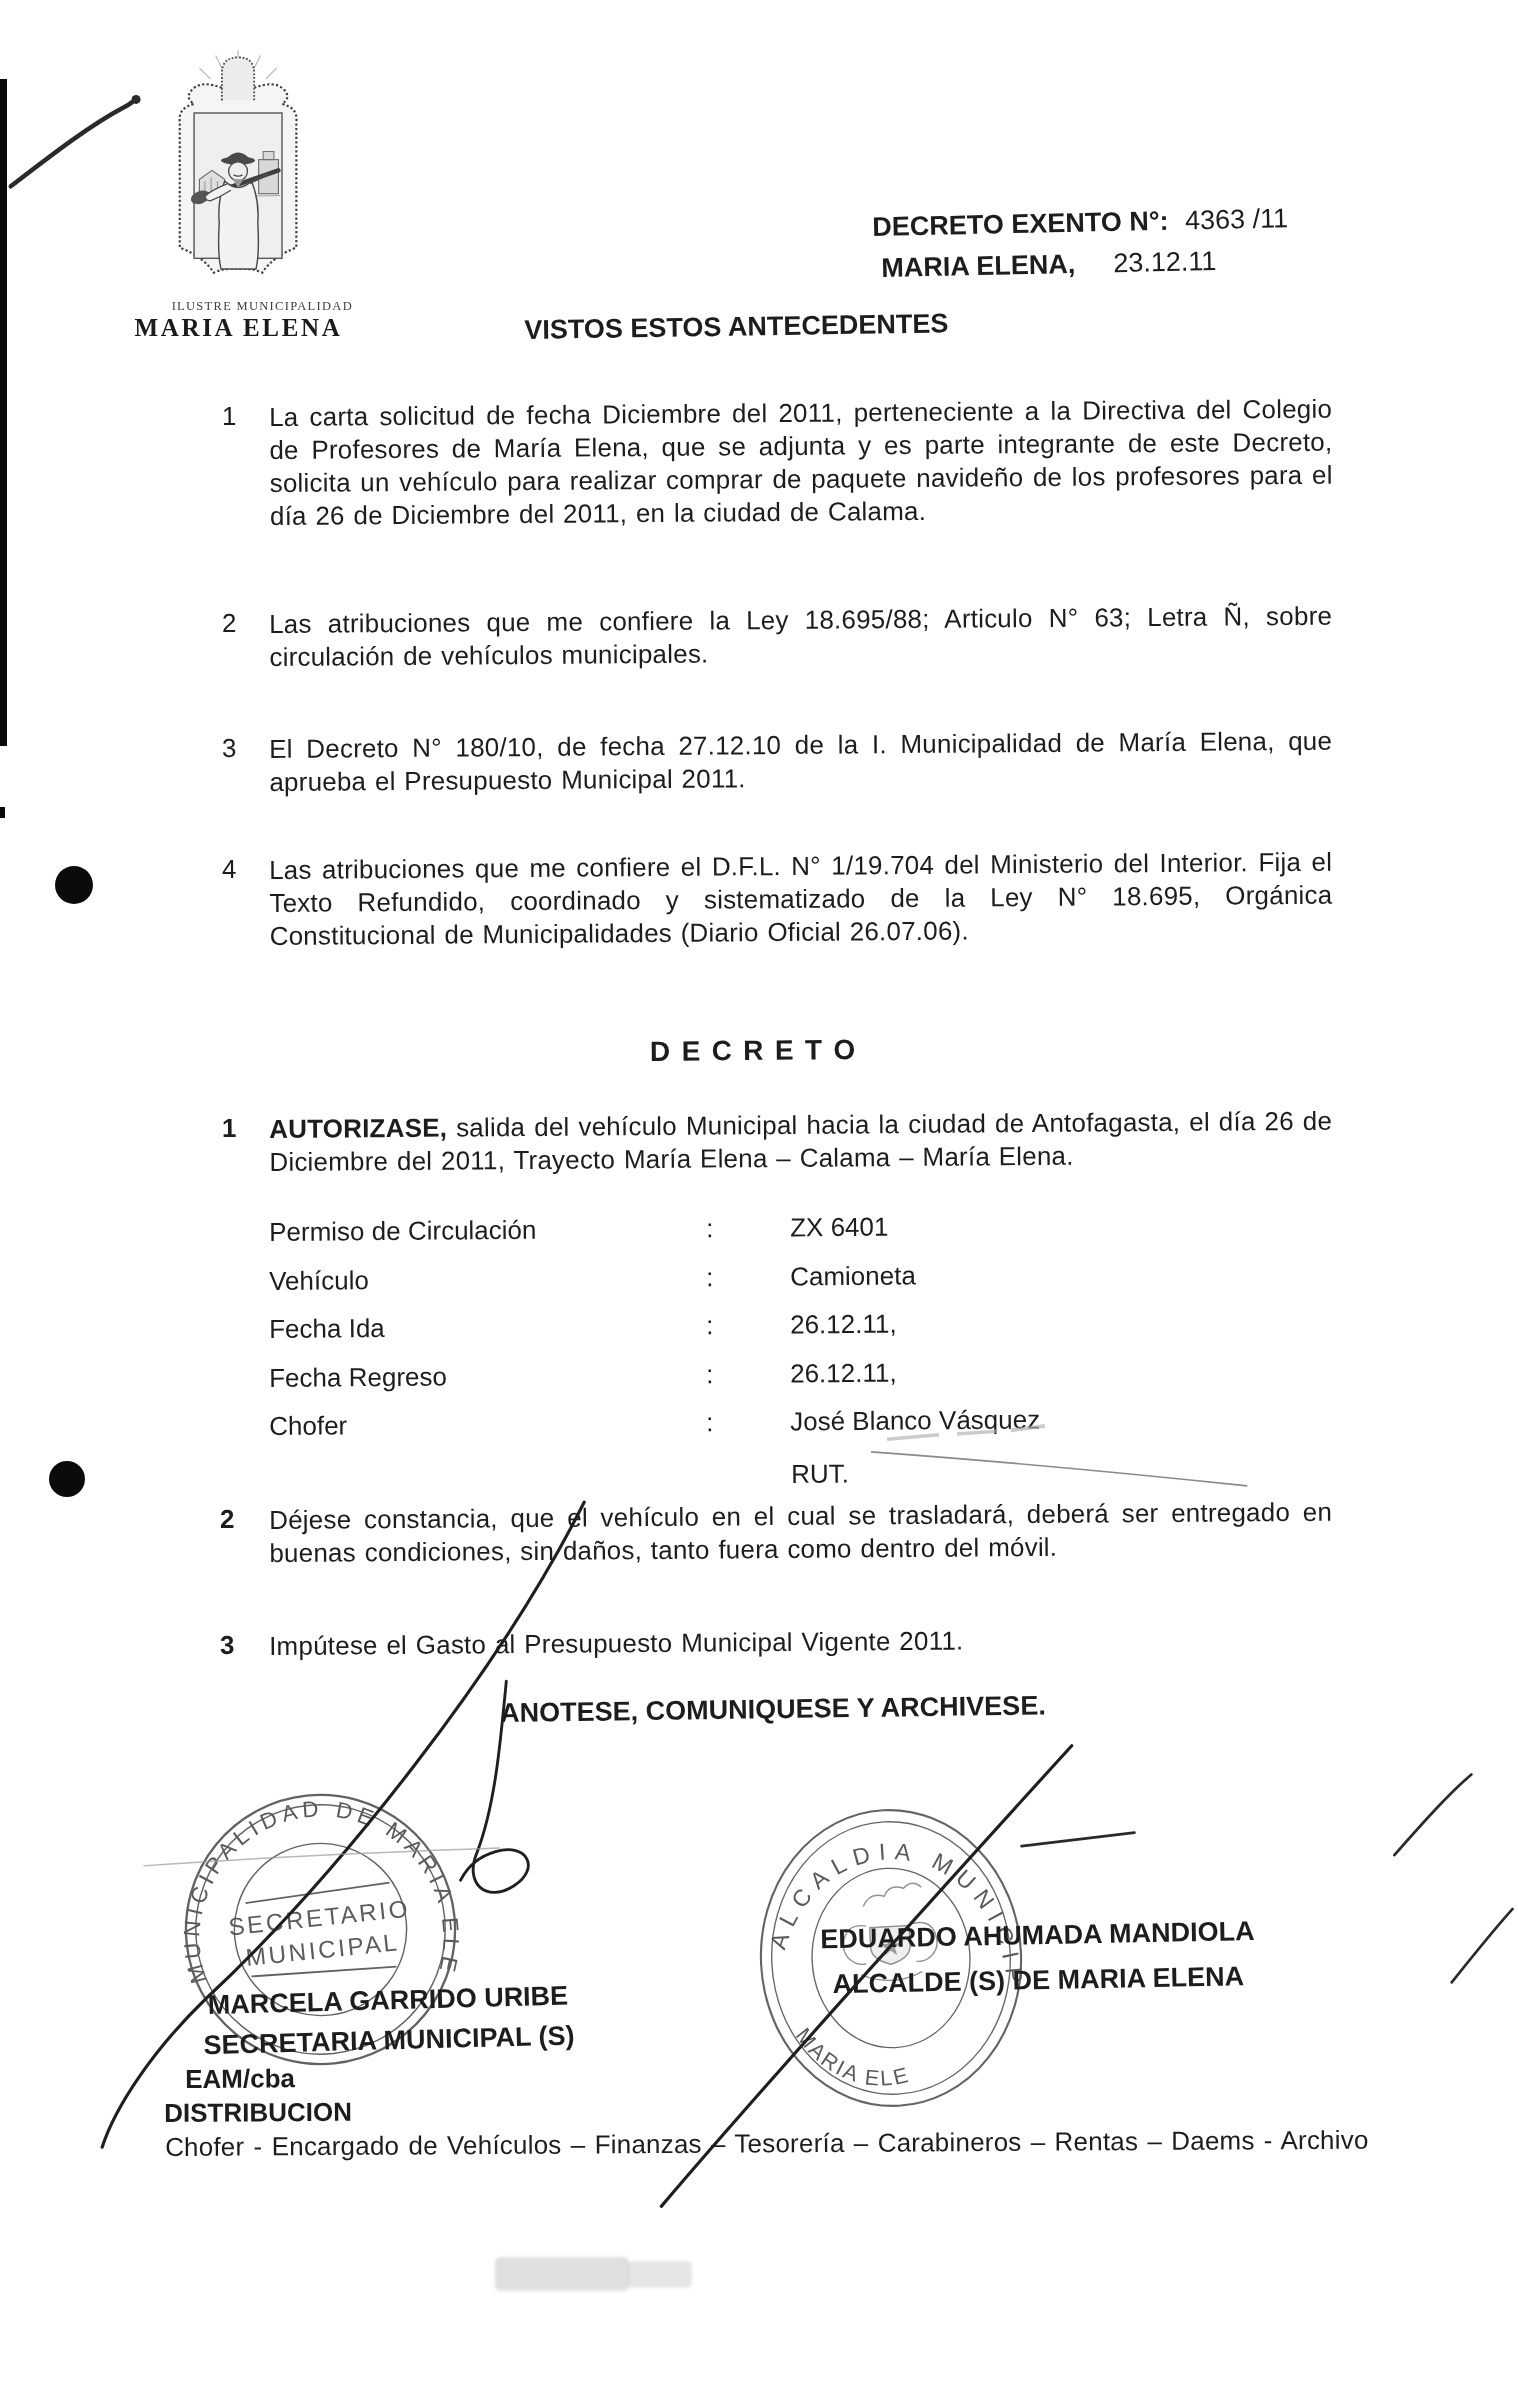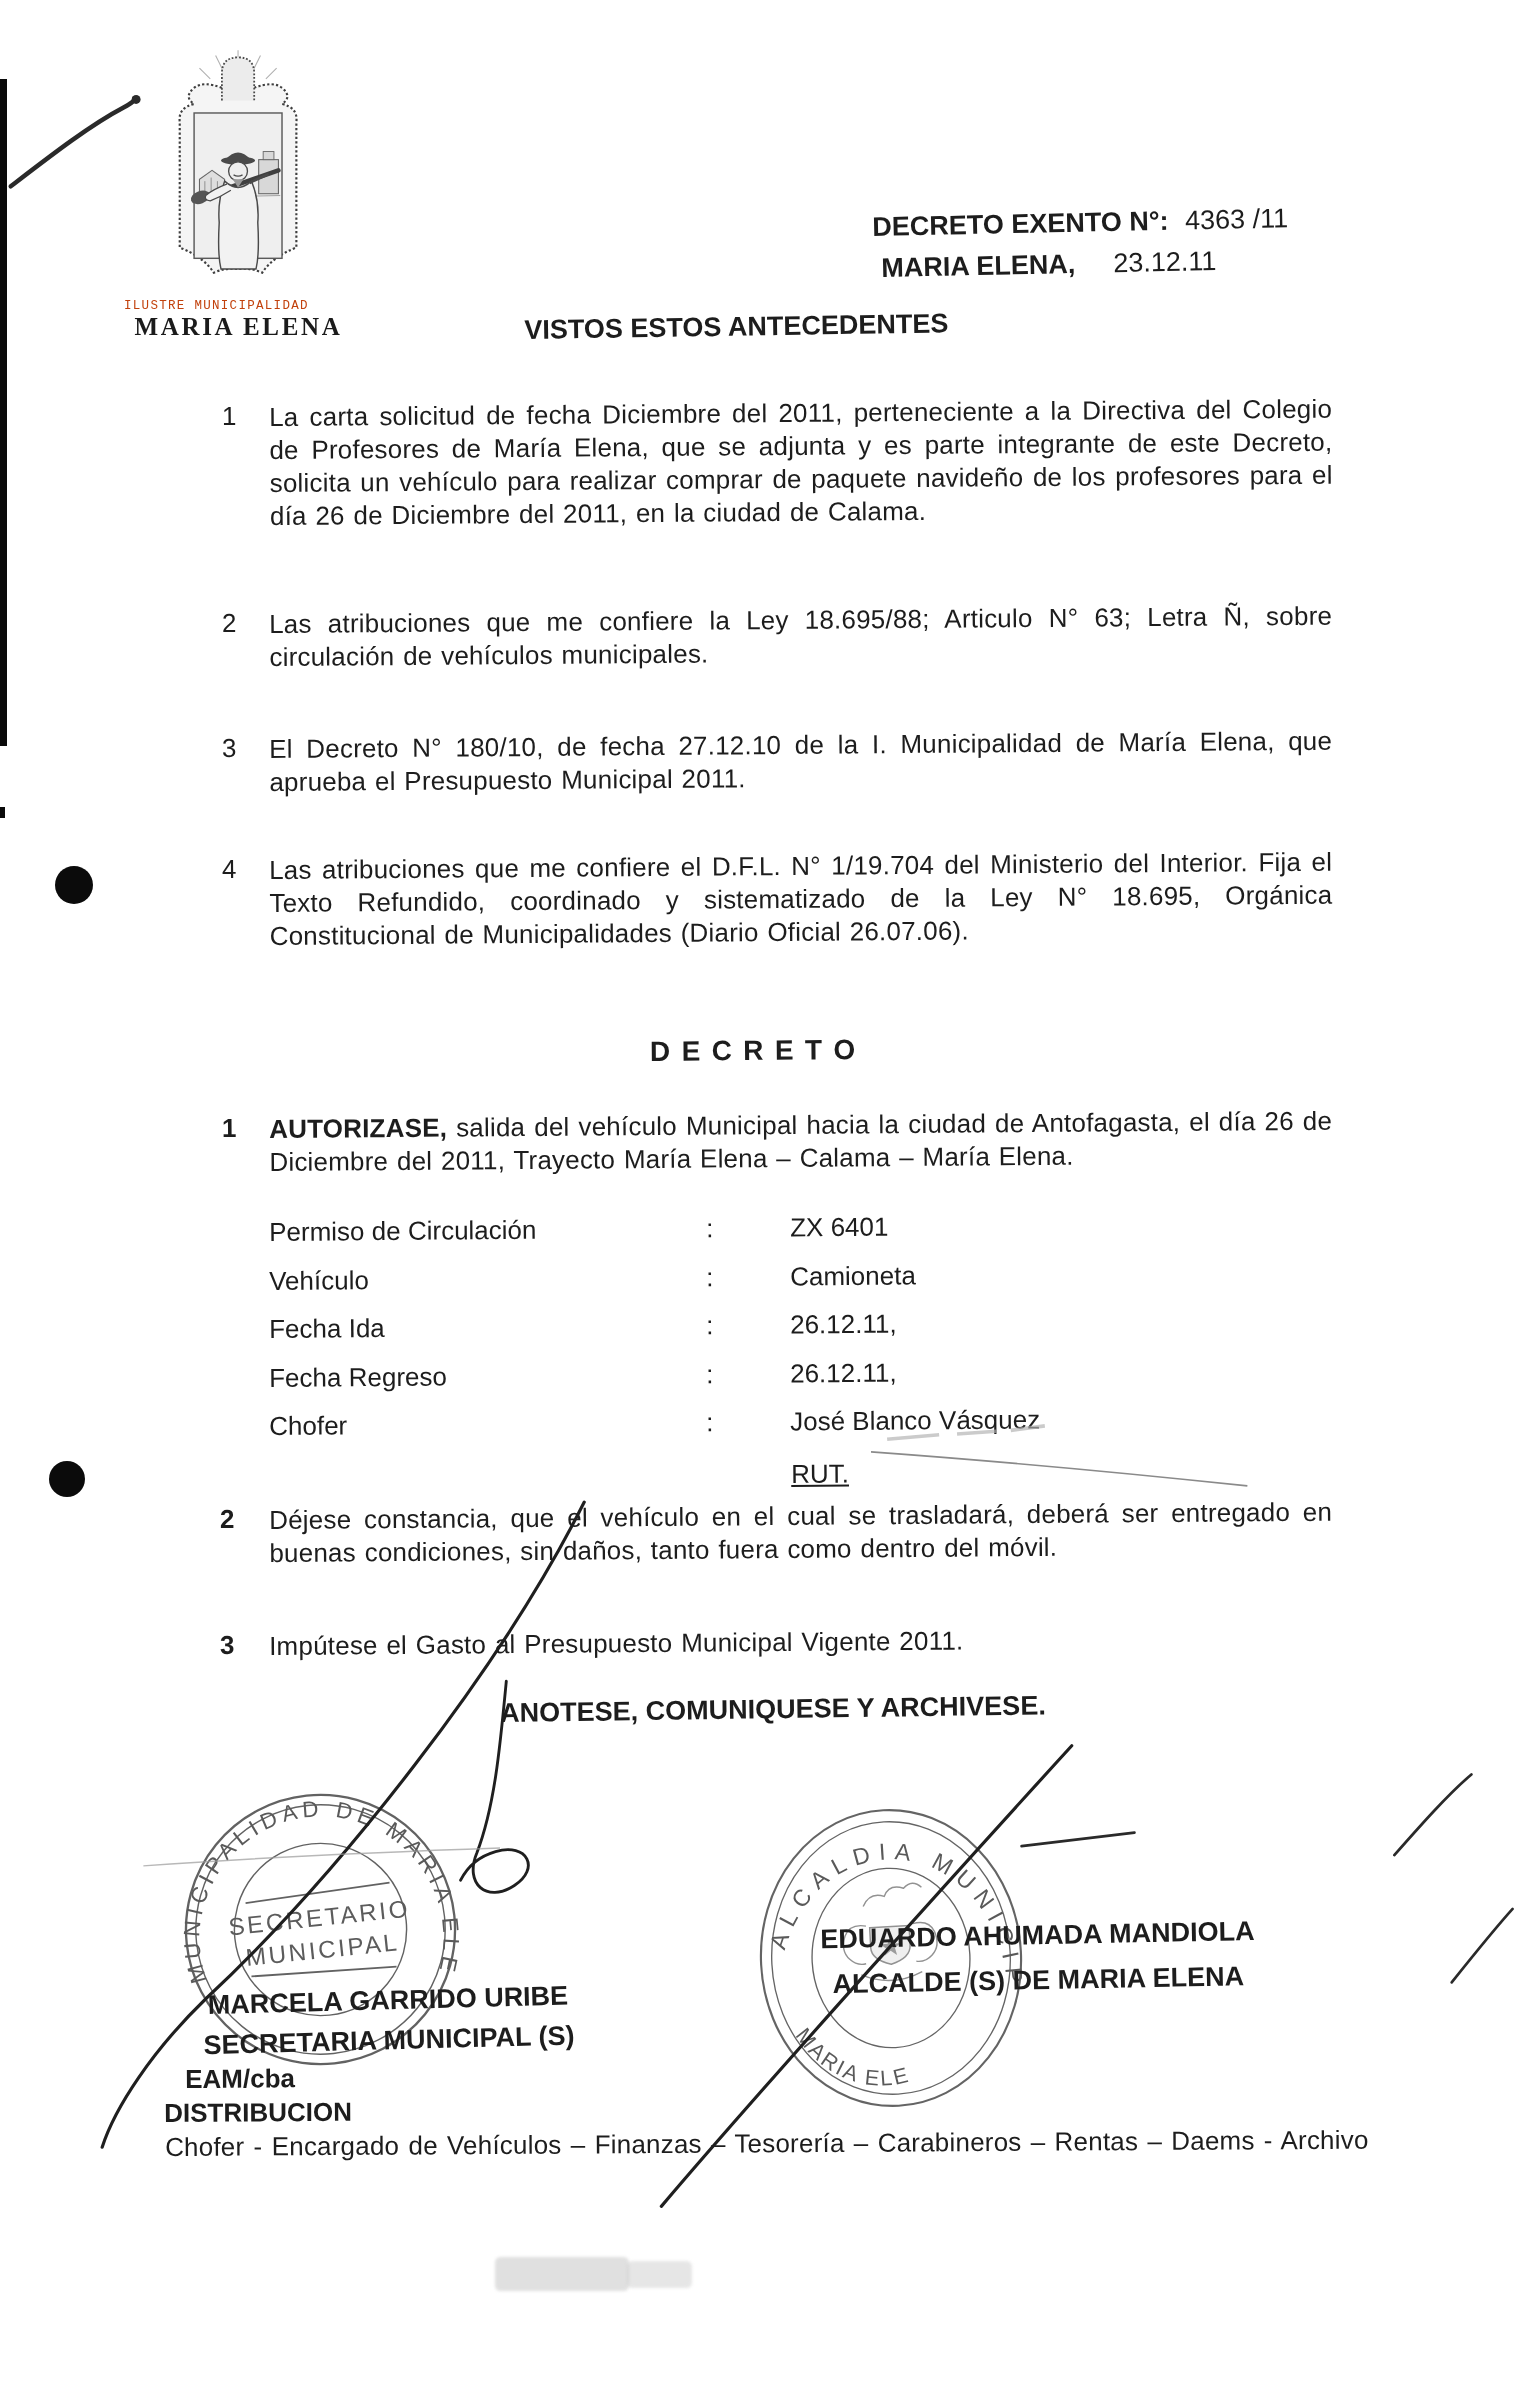--- a/index.html
+++ b/index.html
@@ -12,21 +12,21 @@
   .pnum{font-size:26px;transform:rotate(-0.45deg);}
   .hline{font-size:27px;white-space:nowrap;transform:rotate(-1.2deg);transform-origin:left top;}
   .vistos{font-size:27px;font-weight:bold;white-space:nowrap;transform:rotate(-0.9deg);transform-origin:left top;}
   .dechead{font-size:28px;font-weight:bold;letter-spacing:1.8px;text-align:center;
            transform:rotate(-0.5deg);}
   .drow{font-size:26px;white-space:nowrap;transform:rotate(-0.5deg);transform-origin:left top;}
   .drow .lab{display:inline-block;width:437px;}
   .drow .sep{display:inline-block;width:84px;}
   .closing{font-size:27px;font-weight:bold;white-space:nowrap;transform:rotate(-0.8deg);transform-origin:left top;}
   .sig-name{font-size:27px;font-weight:bold;text-align:center;line-height:40px;white-space:nowrap;}
-  .logo-t1{font-family:Liberation Mono, monospace;font-size:12.5px;letter-spacing:1.3px;text-align:left;color:#c2410c;}
+  .logo-t1{font-family:Liberation Serif, serif;font-size:12.5px;letter-spacing:1.3px;text-align:right;color:#404040;}
   .logo-t2{font-family:"Liberation Serif",serif;font-size:25px;font-weight:bold;letter-spacing:2.7px;text-align:center;color:#1b1b1b;}
   .foot-b{font-size:26px;font-weight:bold;white-space:nowrap;transform:rotate(-0.4deg);transform-origin:left top;}
   .foot-n{font-size:26px;white-space:nowrap;letter-spacing:0.2px;word-spacing:1.8px;transform:rotate(-0.35deg);transform-origin:left top;}
   .dot{background:#0b0b0b;border-radius:50%;}
   .edge{background:#0a0a0a;}
   .smudge{background:#c2c2c2;opacity:.5;border-radius:5.4px;filter:blur(1.8px);}
   svg{overflow:visible;}
 </style>
 </head>
 <body>
@@ -116,21 +116,21 @@
   </div>
   <div class="abs drow" style="left:269px;top:1314px;">
     <span class="lab">Fecha Ida</span><span class="sep">:</span><span>26.12.11,</span>
   </div>
   <div class="abs drow" style="left:269px;top:1363px;">
     <span class="lab">Fecha Regreso</span><span class="sep">:</span><span>26.12.11,</span>
   </div>
   <div class="abs drow" style="left:269px;top:1411px;">
     <span class="lab">Chofer</span><span class="sep">:</span><span>José Blanco Vásquez</span>
   </div>
-  <div class="abs drow" style="left:791px;top:1459px;text-decoration:underline;">RUT.</div>
+  <div class="abs drow" style="left:791px;top:1459px;">RUT.</div>
 
   <div class="abs pnum b" style="left:220px;top:1504px;">2</div>
   <div class="abs par" style="left:269px;top:1504px;width:1063px;">Déjese constancia, que el vehículo en el cual se trasladará, deberá ser entregado en buenas condiciones, sin daños, tanto fuera como dentro del móvil.</div>
 
   <div class="abs pnum b" style="left:220px;top:1630px;">3</div>
   <div class="abs par" style="left:269px;top:1630px;width:1063px;">Impútese el Gasto al Presupuesto Municipal Vigente 2011.</div>
 
   <div class="abs closing" style="left:500px;top:1698px;">ANOTESE, COMUNIQUESE Y ARCHIVESE.</div>
 
   <svg class="abs" style="left:177px;top:1786px;opacity:.85;transform:rotate(-6deg);" width="287" height="287" viewBox="0 0 320 320">

